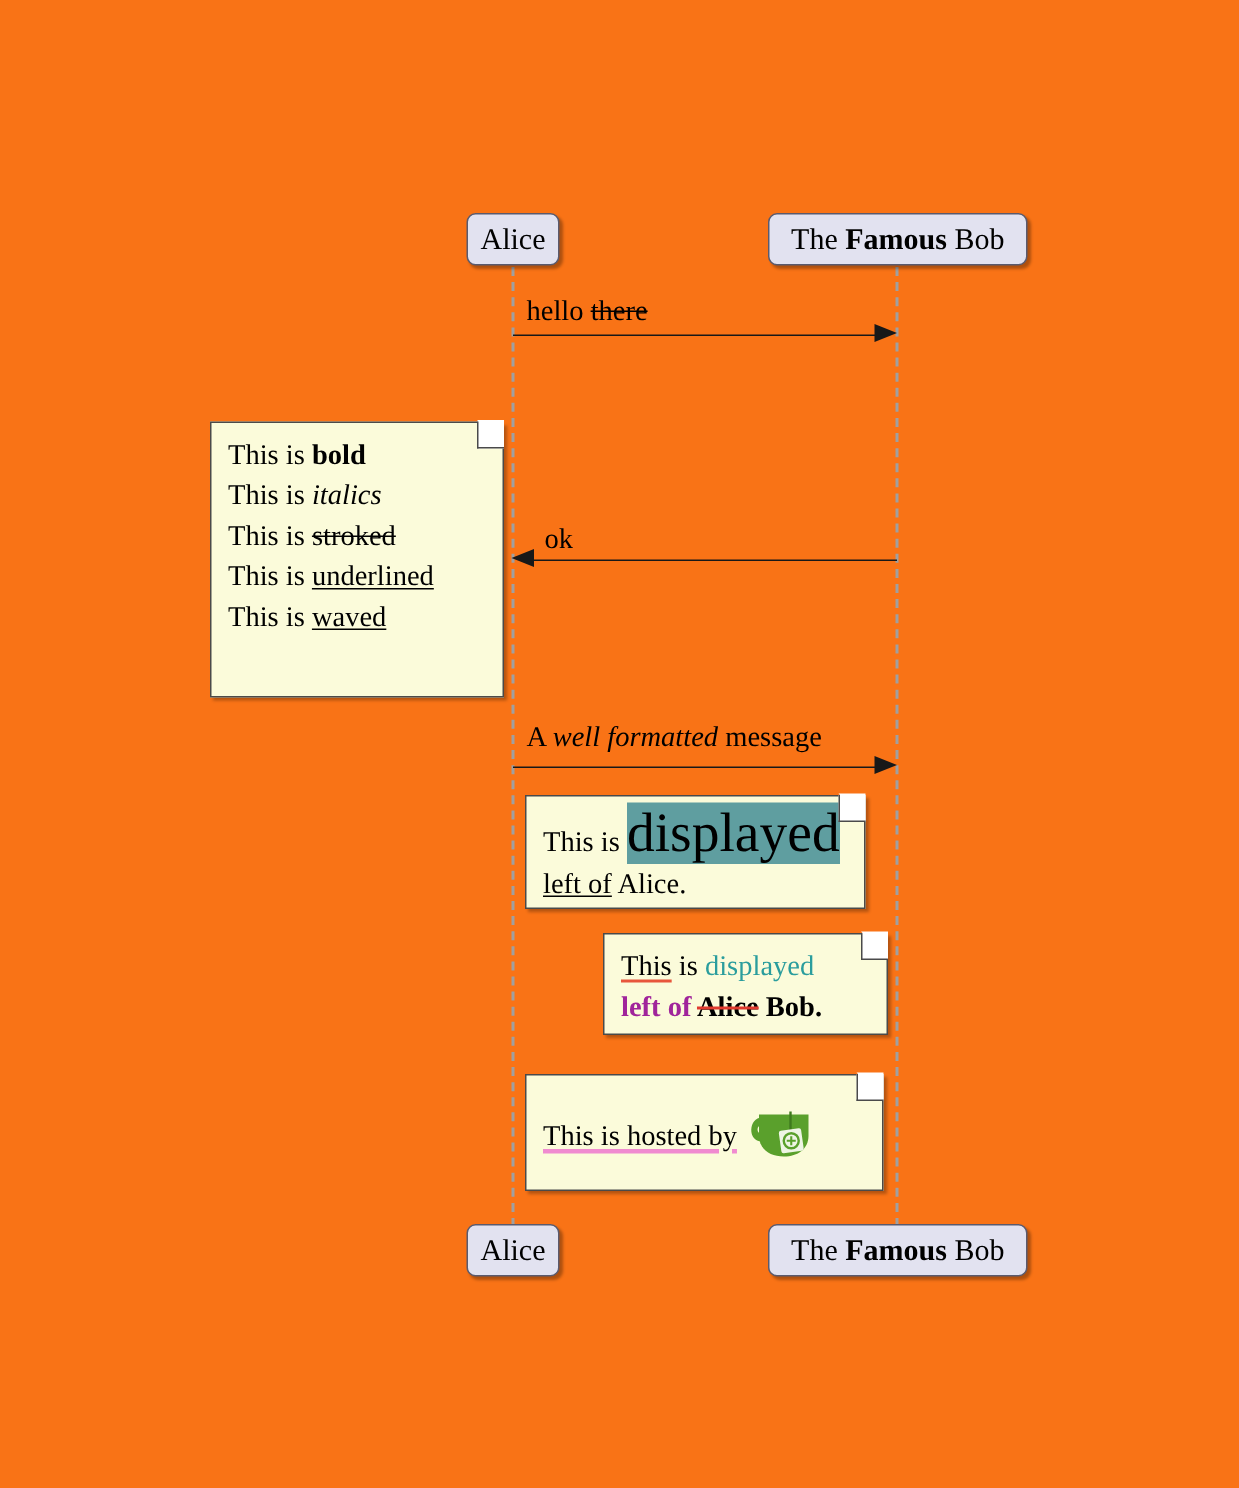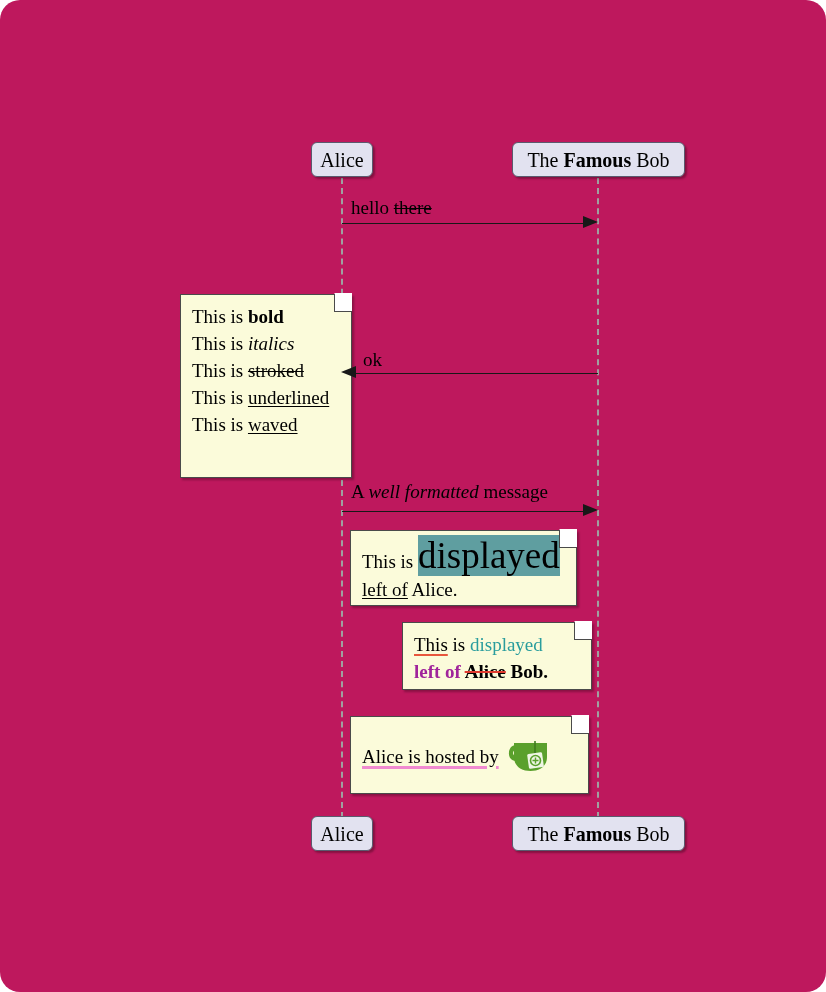--- a/index.html
+++ b/index.html
@@ -11,22 +11,21 @@
     width: 826px;
     height: 992px;
     font-family: "Liberation Serif", "DejaVu Serif", serif;
     color: #000000;
     overflow: hidden;
   }
   #diagram {
     position: relative;
     width: 826px;
     height: 992px;
-    background: #be185d;
-    border-radius: 20px;
+    background: #f97316;
   }
 
   
   .lifeline {
     position: absolute;
     width: 0;
     border-left: 2px dashed #a0a0a0;
   }
 
   
@@ -168,21 +167,21 @@
       <span>The </span><b>Famous</b><span> Bob</span>
     </span>
   </div>
 
   <div class="msg-label" style="left:351px; top:198px;">
     <span>hello </span><span class="strike">there</span>
   </div>
   <div class="msg-line" style="left:342px; top:223px; width:248px;"></div>
   <div class="arrowhead right" style="left:583px; top:216px;"></div>
 
-  <div class="note" style="left:140px; top:294px; width:172px; height:184px;margin-left:40px;">
+  <div class="note" style="left:140px; top:281px; width:196px; height:184px;">
     <div class="fold"></div>
     <div class="line">
       <span>This is </span><span class="b">bold</span>
     </div>
     <div class="line">
       <span>This is </span><span class="i">italics</span>
     </div>
     <div class="line">
       <span>This is </span><span class="strike">stroked</span>
     </div>
@@ -222,21 +221,21 @@
       <span class="u-red">This</span><span> is </span><span class="c-teal">displayed</span>
     </div>
     <div class="line">
       <span class="c-purple">left of </span><span class="s-red">Alice</span><span class="b"> Bob.</span>
     </div>
   </div>
 
   <div class="note" style="left:350px; top:716px; width:239px; height:78px; padding-top:18px;">
     <div class="fold"></div>
     <div class="line">
-      <span class="u-pink">Alice is hosted by</span><span class="cup">
+      <span class="u-pink">This is hosted by</span><span class="cup">
         <svg width="48" height="38" viewBox="0 0 48 38" xmlns="http://www.w3.org/2000/svg">
 
           <path d="M13 10 C4 10, 3 26, 13 26 L13 21 C9 21, 9 15, 13 15 Z" fill="#5aa02c"></path>
 
           <path d="M11 8 L44 8 L44 22 C44 31, 37 36, 27.5 36 C18 36, 11 31, 11 22 Z" fill="#5aa02c"></path>
 
           <path d="M32 6 L32 19" stroke="#3f7a1e" stroke-width="1.6" fill="none"></path>
 
           <rect x="25" y="18" width="15" height="15" rx="1.5" fill="#eef5e4" transform="rotate(-8 32.5 25.5)"></rect>
           <circle cx="32.5" cy="25.5" r="5" fill="none" stroke="#5aa02c" stroke-width="1.6"></circle>

